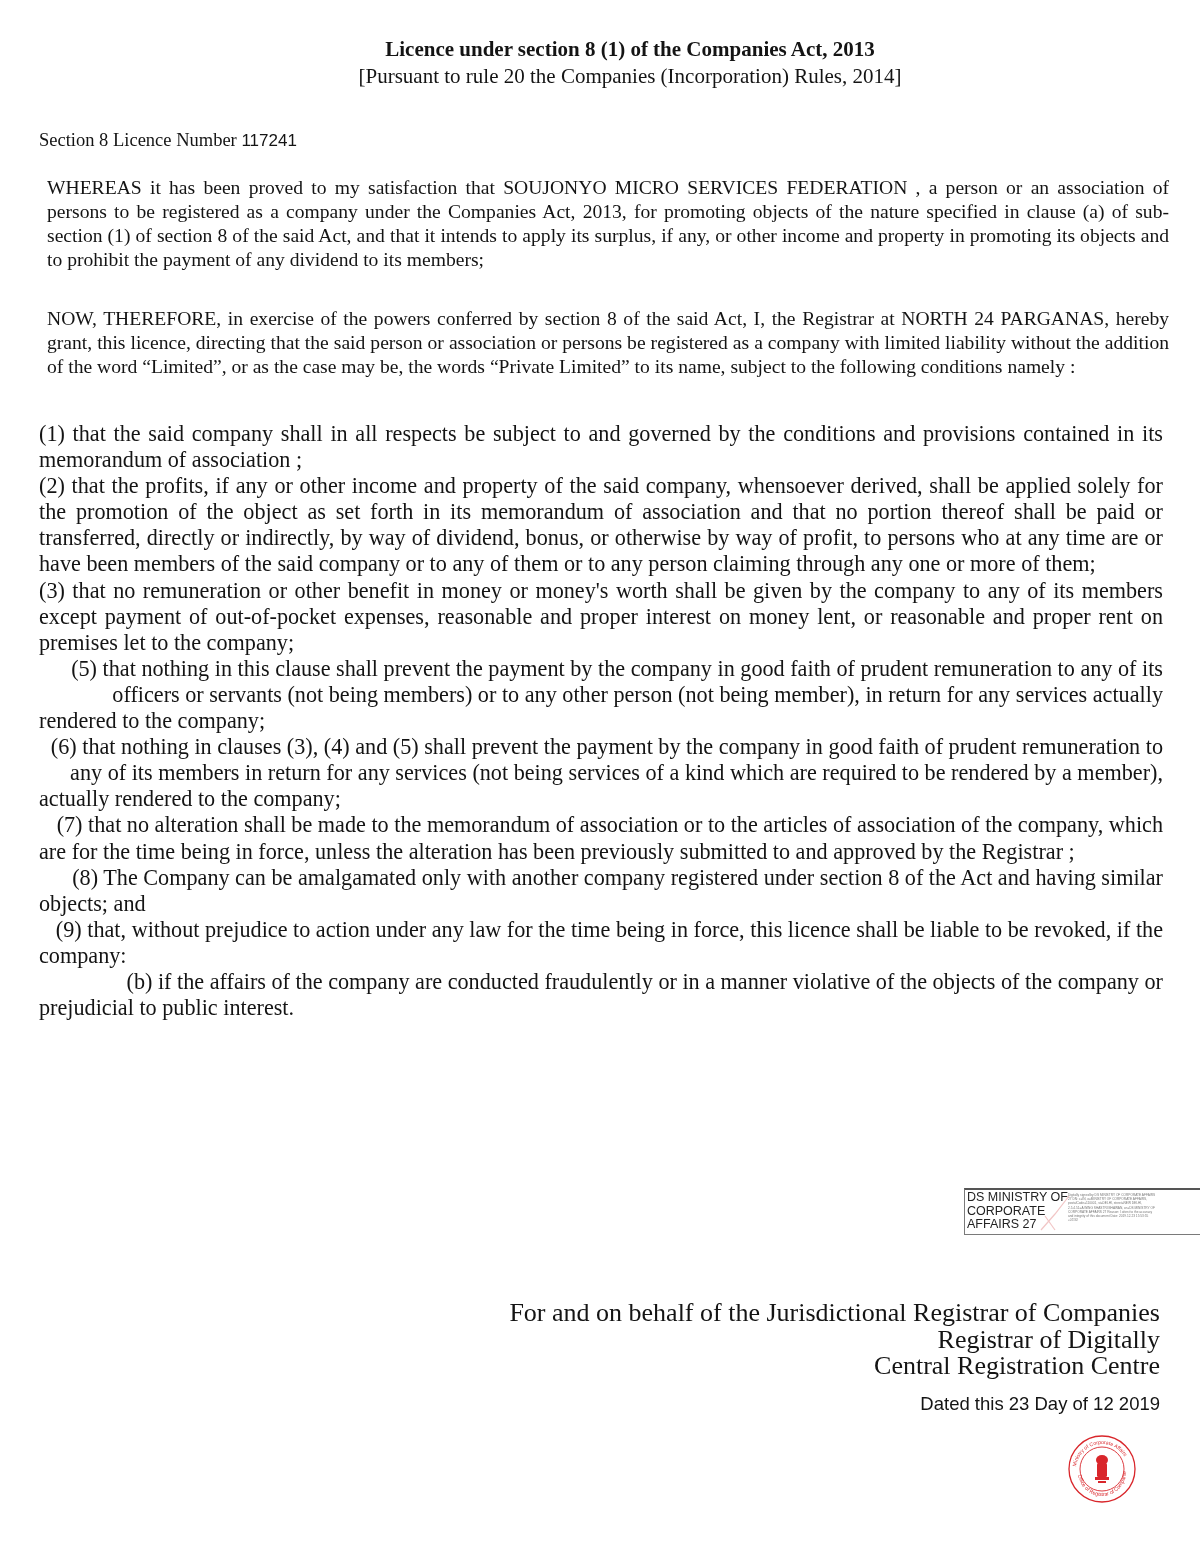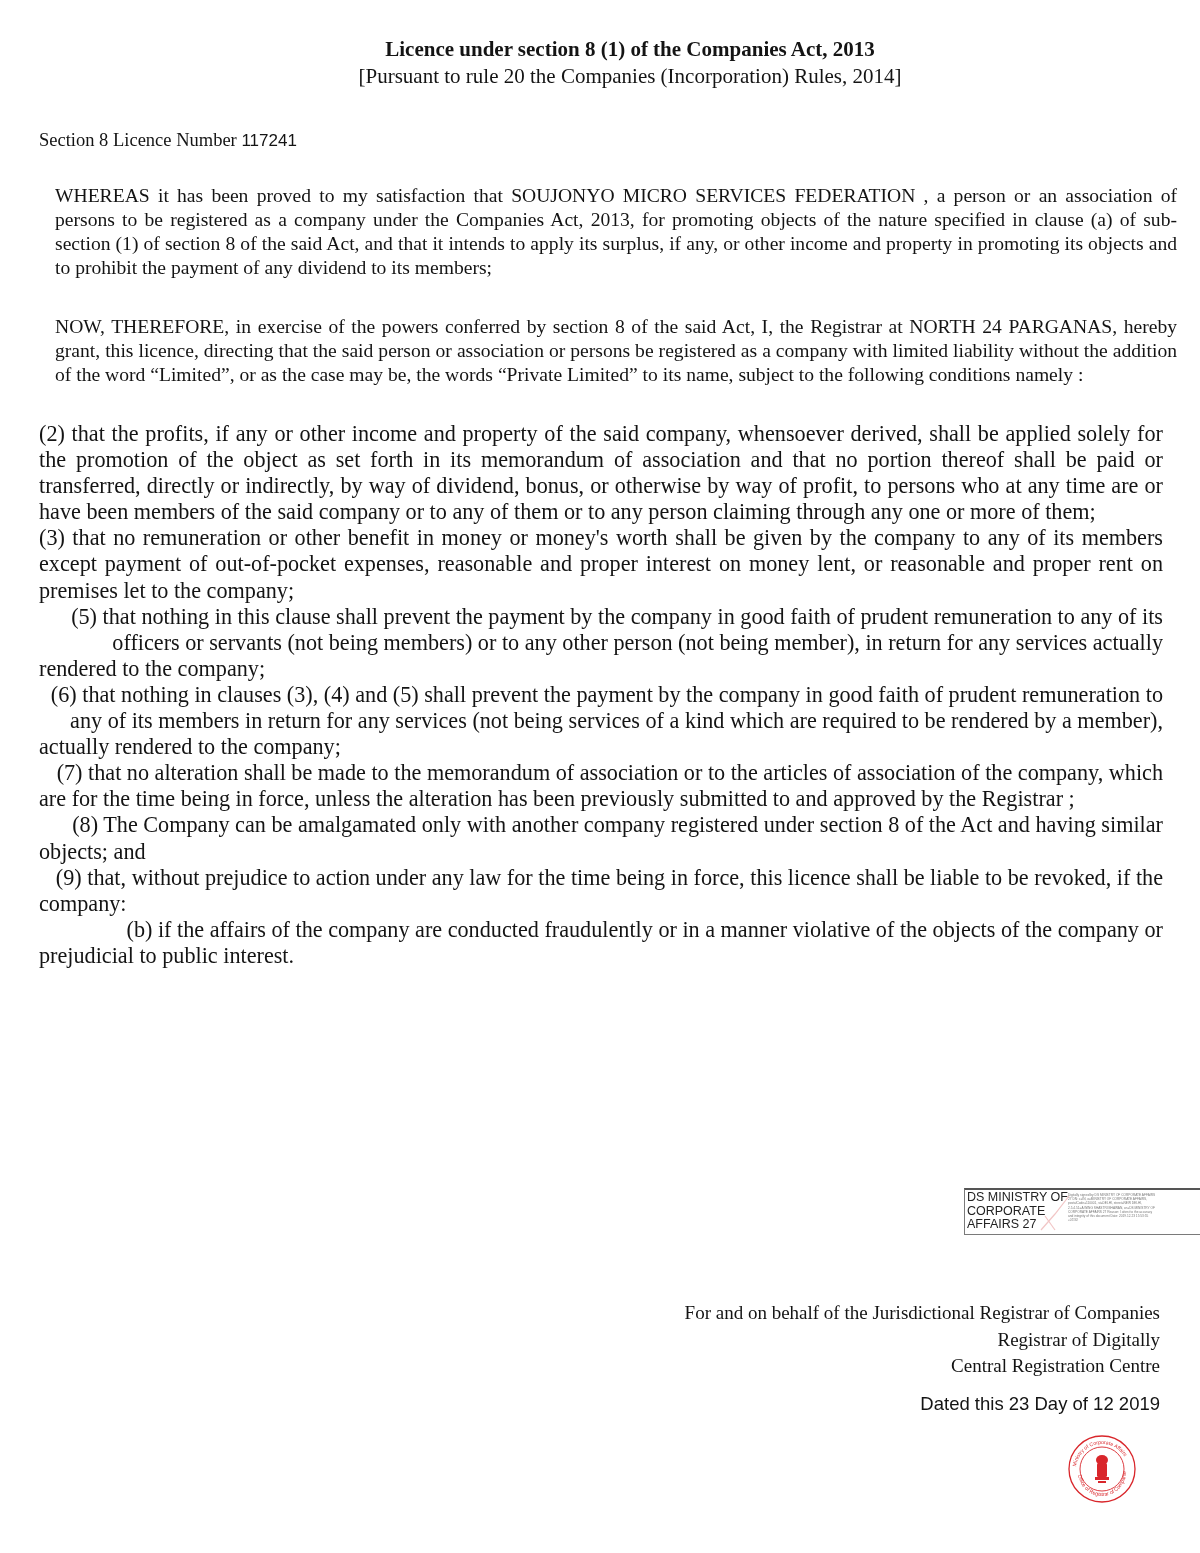--- a/index.html
+++ b/index.html
@@ -9,57 +9,58 @@
     font-family: "Liberation Serif", "DejaVu Serif", serif;
   }
   .title-block { position: absolute; top: 36px; left: 0; width: 1260px; text-align: center; }
   .title { font-weight: bold; font-size: 21px; line-height: 27px; }
   .subtitle { font-size: 21px; line-height: 27px; }
 
   .licence-no { position: absolute; top: 130px; left: 39px; font-size: 18.5px; }
   .licence-no .num { font-family: "Liberation Sans", "DejaVu Sans", sans-serif; font-size: 17px; }
 
   .para { position: absolute; left: 39px; width: 1122px; text-align: justify; text-align-last: left;
-          font-size: 19.6px; line-height: 24px; margin: 16px; }
+          font-size: 19.6px; line-height: 24px; margin: 8px; }
   #whereas { top: 168px; }
   #now-therefore { top: 299px; }
 
   .conditions { position: absolute; left: 39px; top: 421px; width: 1124px; margin: 0; padding: 0; }
   .cond { font-size: 22.2px; line-height: 26.1px; text-align: justify; text-align-last: left; margin: 0; }
   .cond.ragged { text-align: right; }
 
   .signature-box { position: absolute; left: 964px; top: 1188px; width: 195px; height: 44px;
                    border: 1px solid #7a7a7a; border-top: 2px solid #555; background: #fff; overflow: hidden; padding-left: 44px; }
   .sig-name { position: absolute; left: 2px; top: 1px; font-family: "Liberation Sans", "DejaVu Sans", sans-serif;
               font-size: 12.5px; line-height: 13.5px; color: #222; }
   .sig-details { position: absolute; left: 103px; top: 3px; width: 90px; font-family: "Liberation Sans", "DejaVu Sans", sans-serif;
                  font-size: 3.2px; line-height: 4.2px; color: #777; }
   .sig-check { position: absolute; left: 70px; top: 4px; width: 40px; height: 38px; }
 
-  .behalf { position: absolute; right: 40px; top: 1300px; text-align: right; font-size: 19px; line-height: 26.5px; }
+  .behalf { position: absolute; right: 40px; top: 1300px; text-align: right; font-size: 26px; line-height: 26.5px; }
   .dated { position: absolute; right: 40px; top: 1393px; font-family: "Liberation Sans", "DejaVu Sans", sans-serif; font-size: 18.5px; }
 
   .seal { position: absolute; left: 1064px; top: 1434px; width: 76px; height: 70px; }
 </style>
 </head>
 <body>
 
 <div class="title-block">
   <div class="title">Licence under section 8 (1) of the Companies Act, 2013</div>
   <div class="subtitle">[Pursuant to rule  20 the Companies (Incorporation) Rules, 2014]</div>
 </div>
 
 <div class="licence-no">
   <span>Section 8 Licence Number </span><span class="num">117241</span>
 </div>
 
 <p class="para" id="whereas">WHEREAS it has been proved to my satisfaction that SOUJONYO MICRO SERVICES FEDERATION , a person or an association of persons to be registered as a company under the Companies Act, 2013, for promoting objects of the nature specified in clause (a) of sub-section (1) of section 8 of the said Act, and that it intends to apply its surplus, if any, or other income and property in promoting its objects and to prohibit the payment of any dividend to its members;</p>
 <p class="para" id="now-therefore">NOW, THEREFORE, in exercise of the powers conferred by section 8 of the said Act, I, the Registrar at NORTH 24 PARGANAS, hereby grant, this licence, directing that the said person or association or persons be registered as a company with limited liability without the addition of the word “Limited”, or as the case may be, the words “Private Limited” to its name, subject to the following conditions  namely :</p>
 
 <div class="conditions">
+  <p class="cond">(1) that the said company shall in all respects be subject to and governed by the conditions and provisions contained in its memorandum of association ;</p>
   <p class="cond">(2) that the profits, if any or other income and property of the said company, whensoever derived, shall be applied solely for the promotion of the object as set forth in its memorandum of association and that no portion thereof shall be paid or transferred, directly or indirectly, by way of dividend, bonus, or otherwise by way of profit, to persons who at any time are or have been members of the said company or to any of them or to any person claiming through any one or more of them;</p>
   <p class="cond">(3) that no remuneration or other benefit in money or money's worth shall be given by the company to any of its members except payment of out-of-pocket expenses, reasonable and proper interest on money lent, or reasonable and proper rent on premises let to the company;</p>
   <p class="cond ragged">(5)  that nothing in this clause shall prevent the payment by the company in good faith of prudent remuneration to any of its officers or servants (not being members) or to any other person (not being member), in return for any services actually rendered to the company;</p>
   <p class="cond ragged">(6)  that nothing in clauses (3), (4) and (5) shall prevent the payment by the company in good faith of prudent remuneration to any of its members in return for any services (not being services of a kind which are required to be rendered by a member), actually rendered to the company;</p>
   <p class="cond ragged">(7) that no alteration shall be made to the memorandum of association or to the articles of association of the company, which are for the time being in force, unless the alteration has been previously submitted to and approved by the Registrar ;</p>
   <p class="cond ragged">(8) The Company can be amalgamated only with another company registered under section 8 of the Act and having similar objects; and</p>
   <p class="cond ragged">(9) that, without prejudice to action under any law for the time being in force, this licence shall be liable to be revoked, if the company:</p>
   <p class="cond ragged">(b) if the affairs of the company are conducted fraudulently or in a manner violative of the objects of the company or prejudicial to public interest.</p>
 </div>
 

